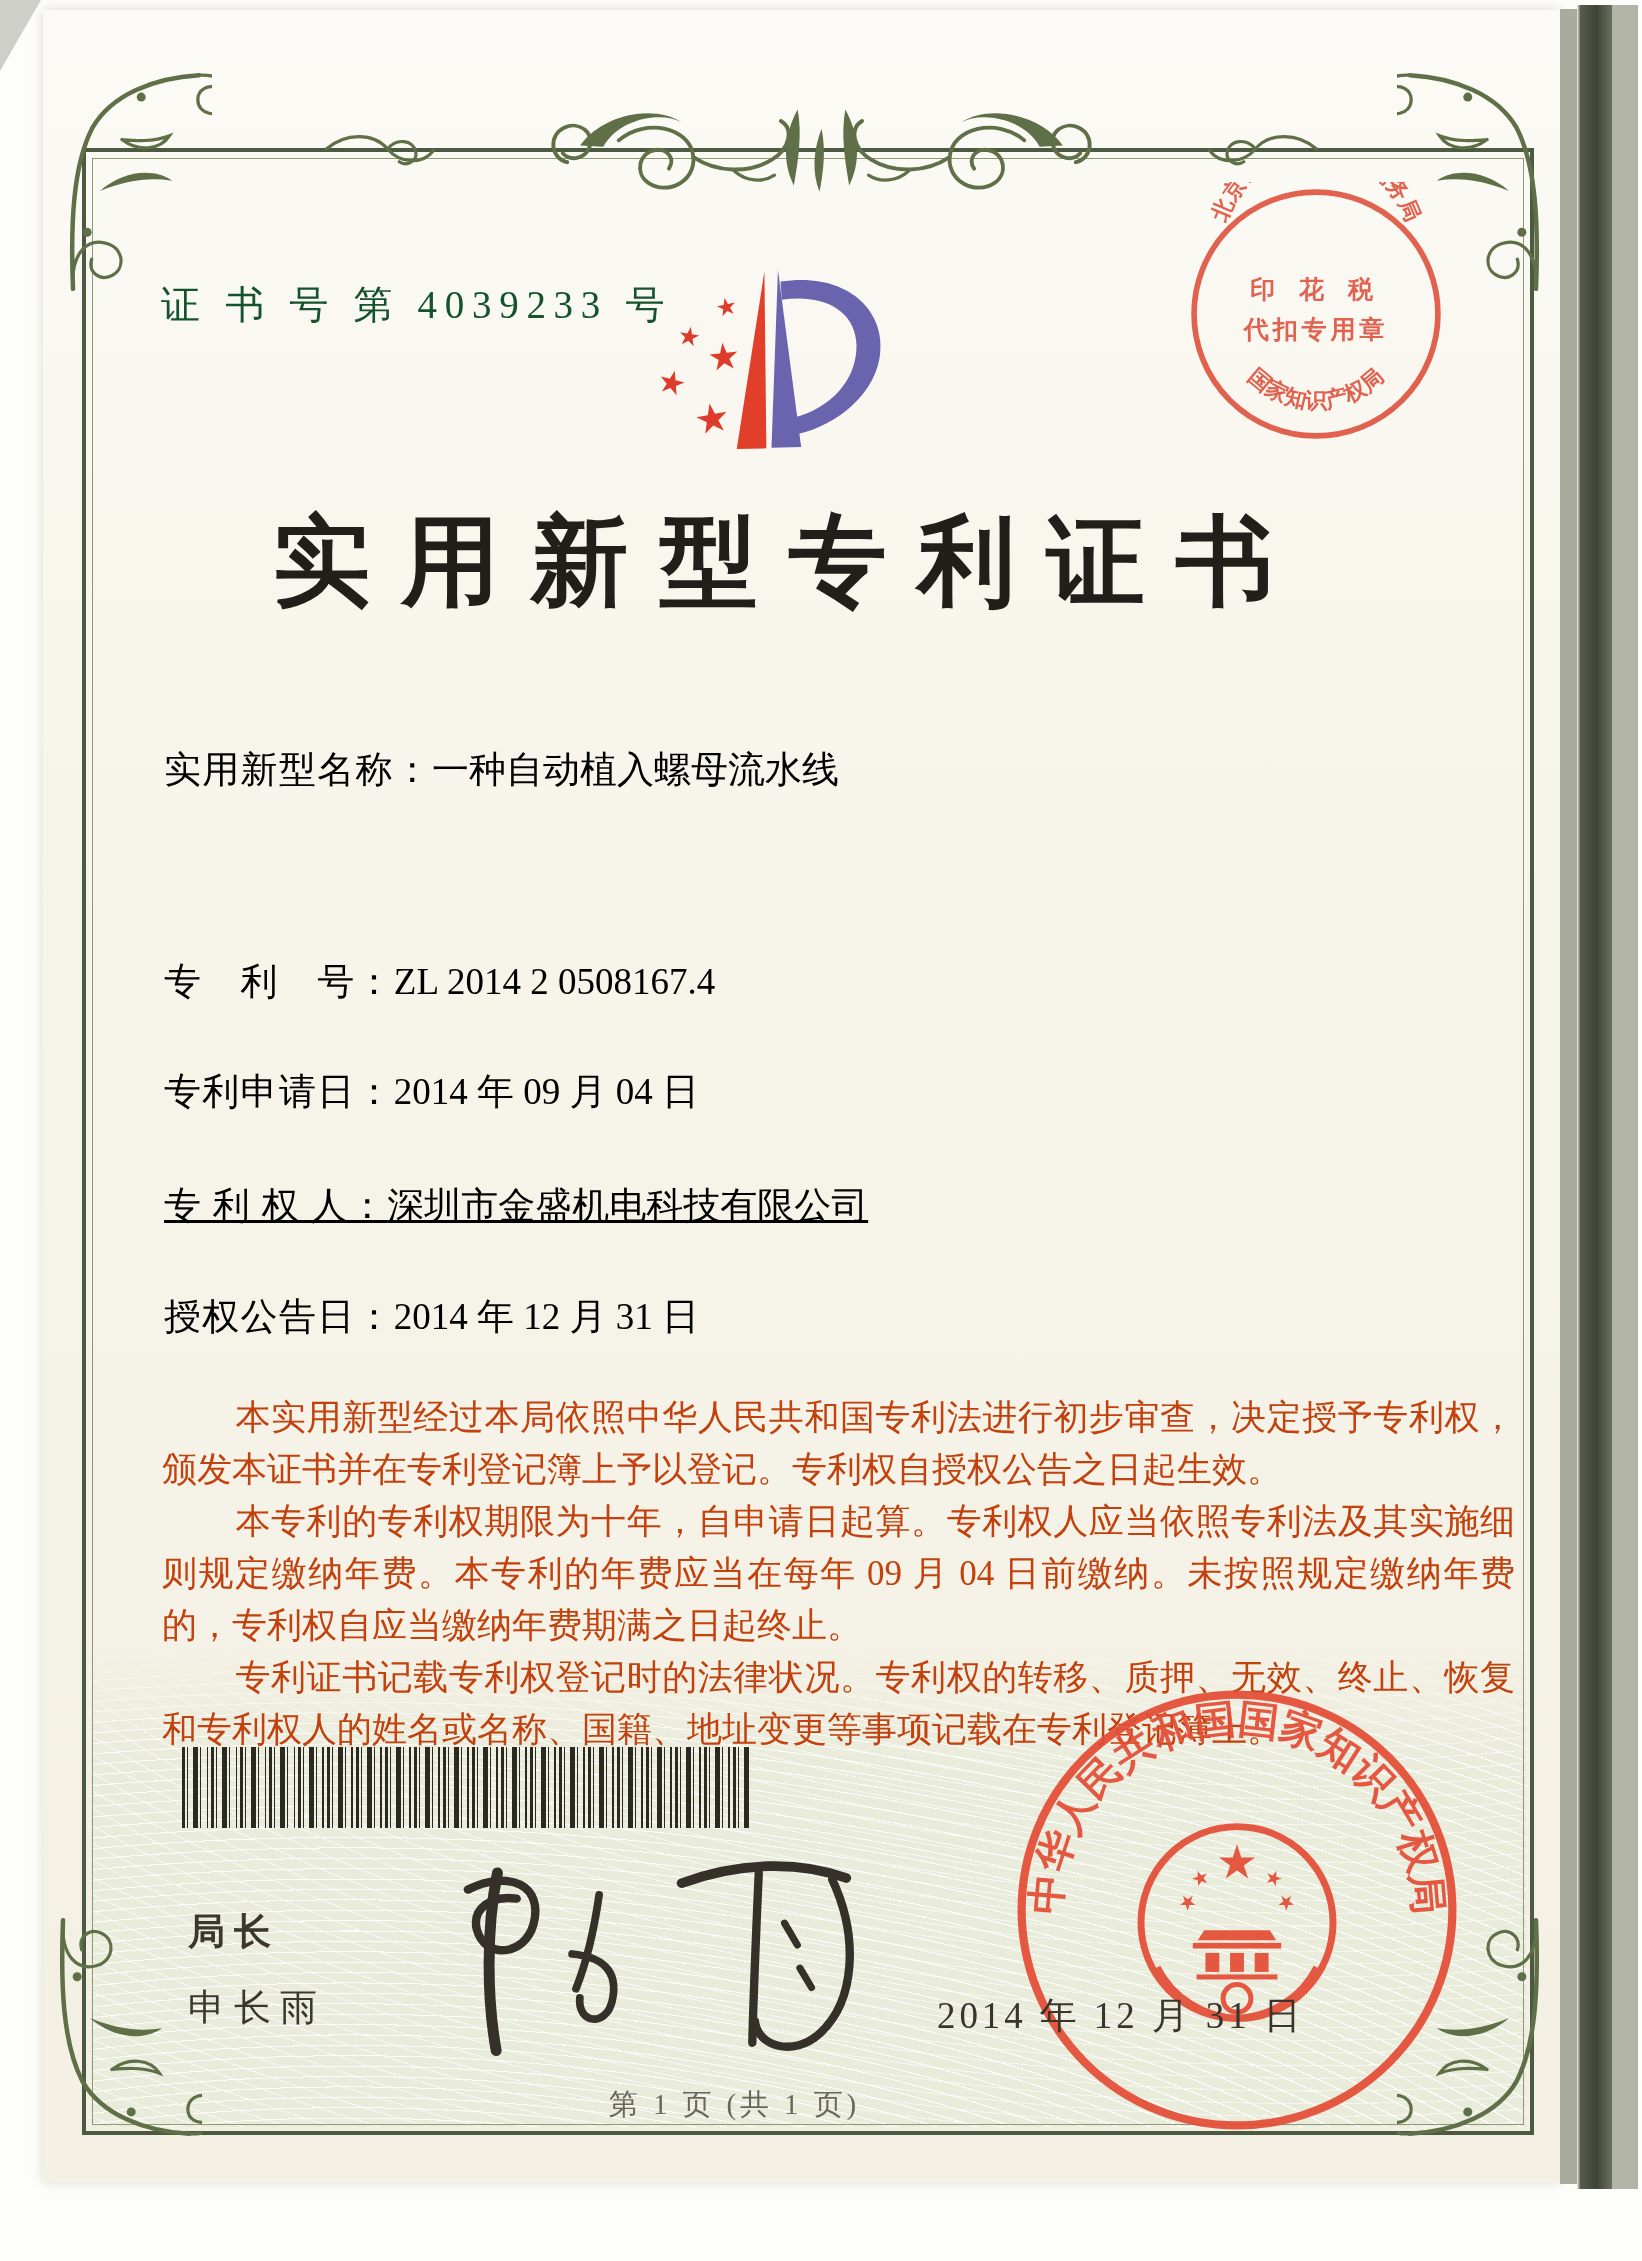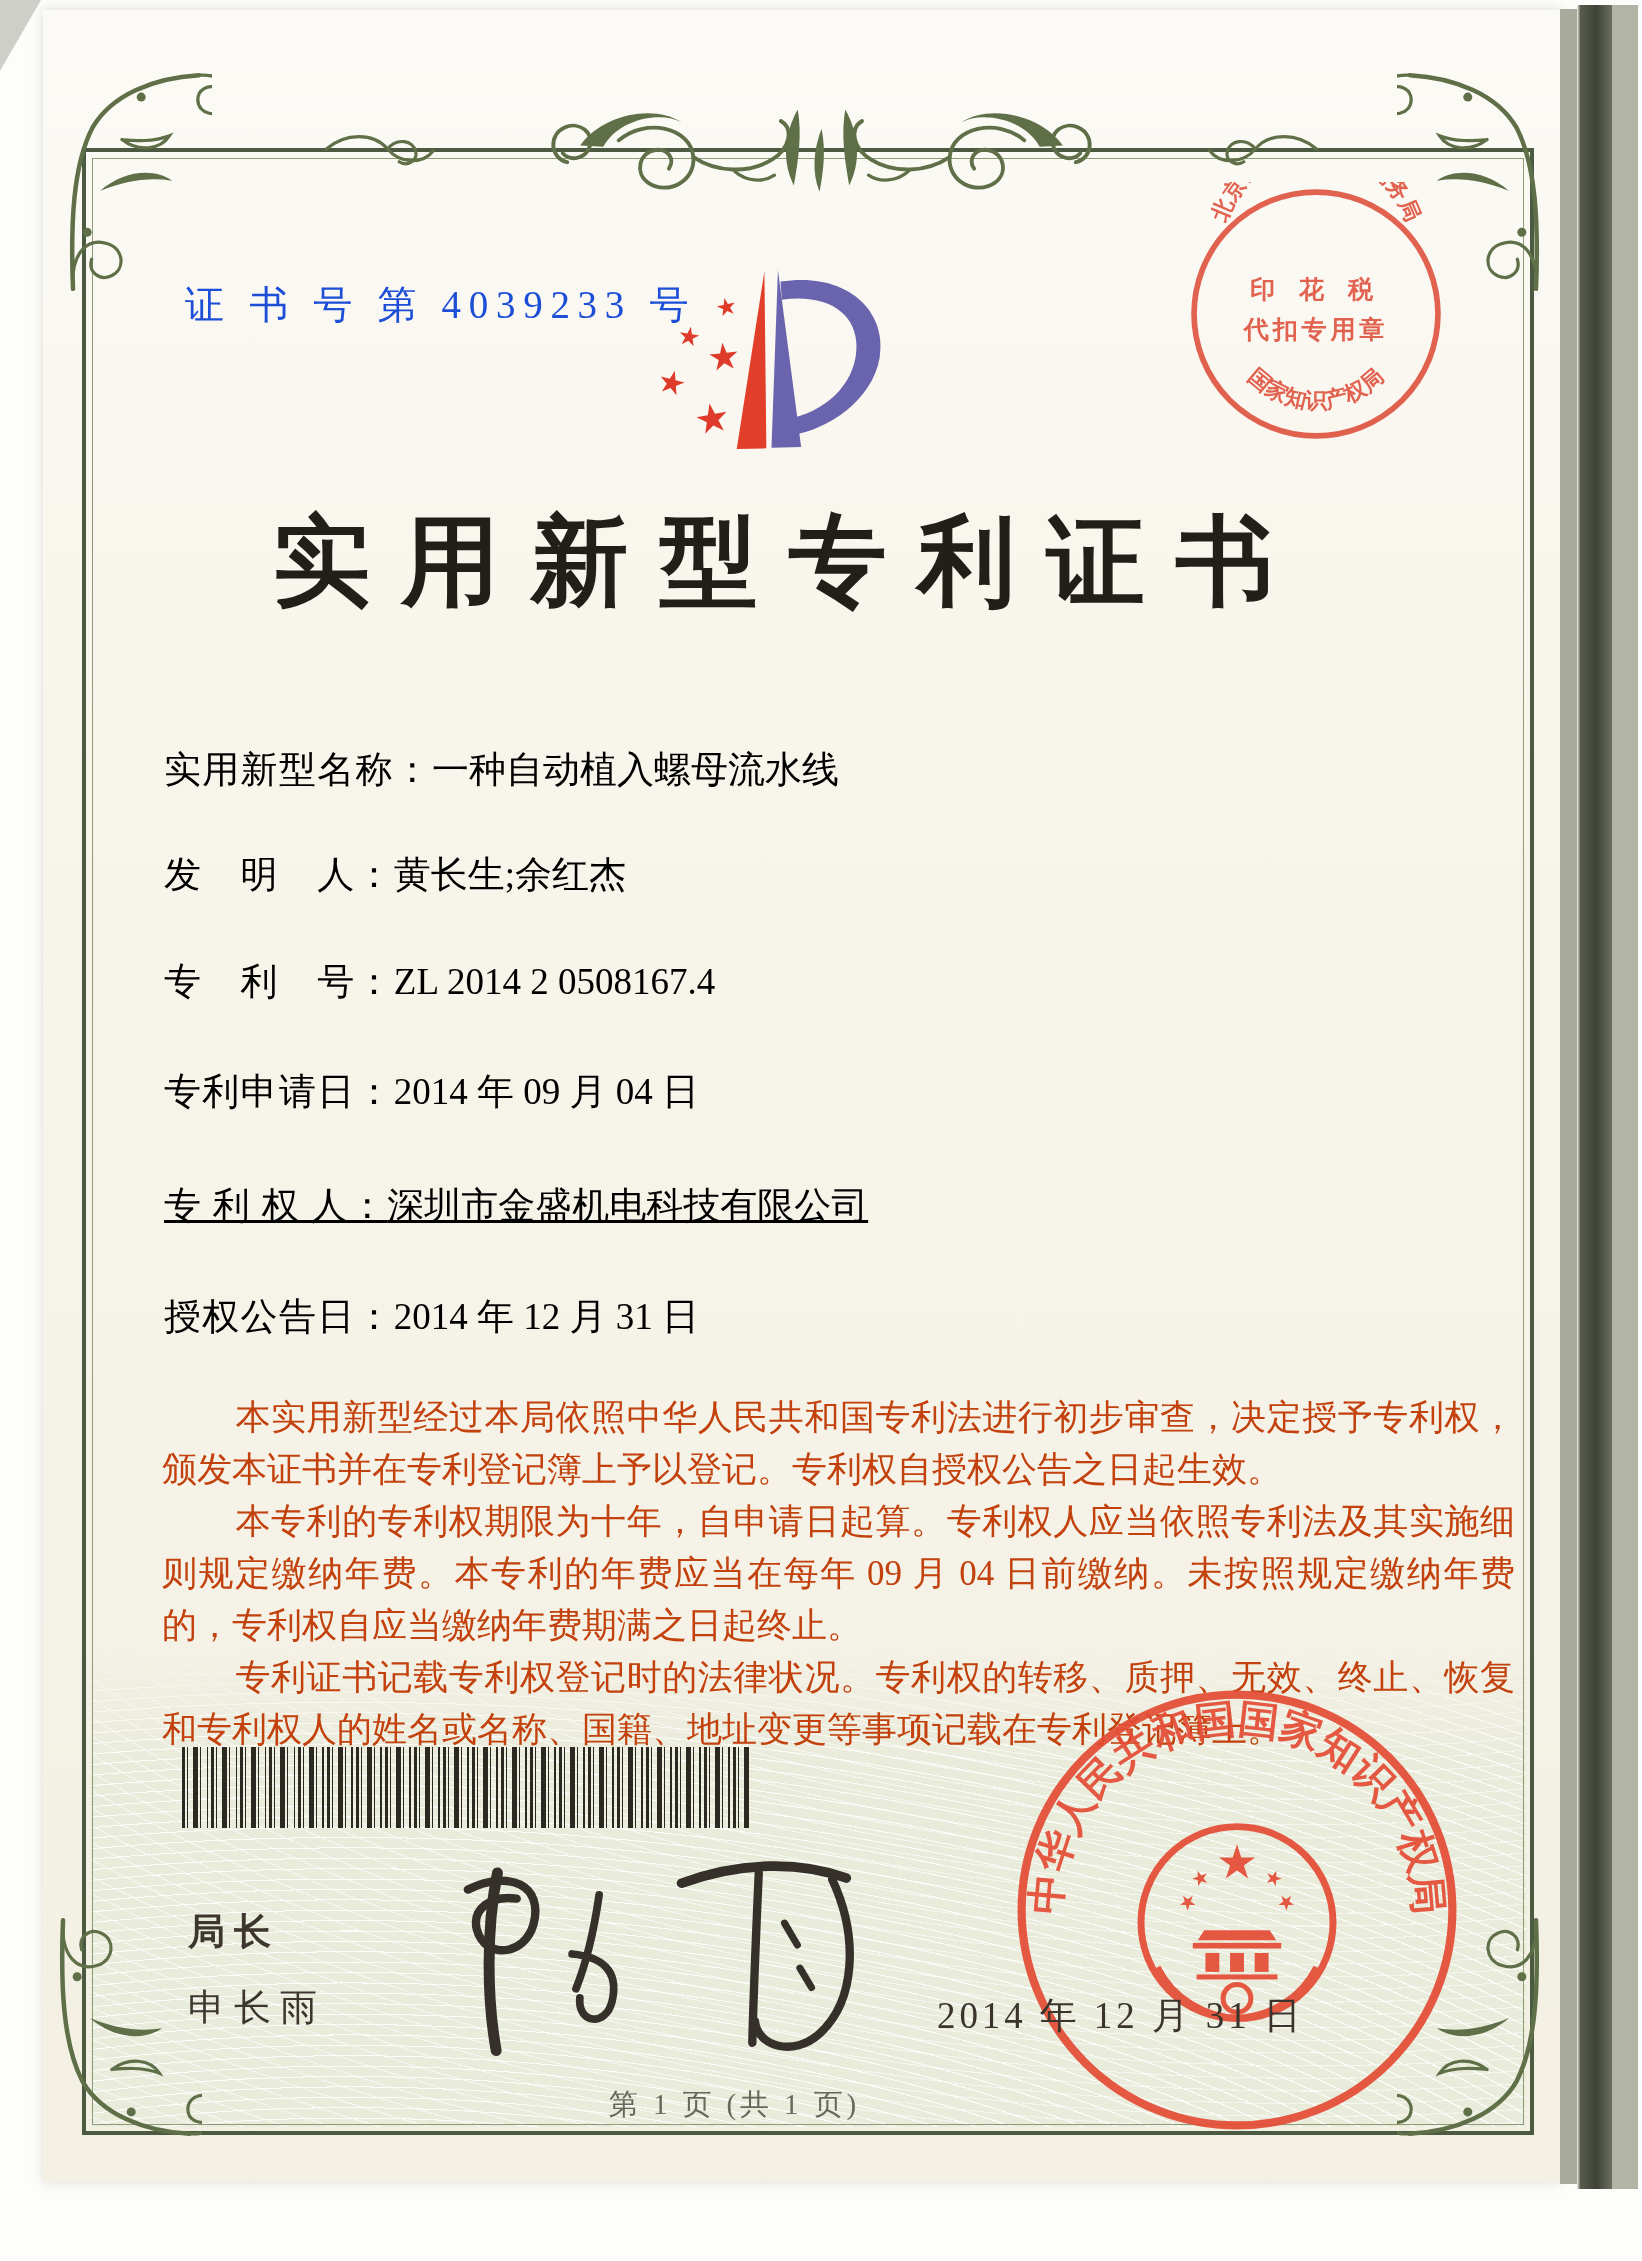--- a/index.html
+++ b/index.html
@@ -32,21 +32,21 @@
     -webkit-mask-image:linear-gradient(180deg,transparent 0,#000 110px);
             mask-image:linear-gradient(180deg,transparent 0,#000 110px);}
 
   
   .orn{z-index:6;}
   .orn svg{display:block;}
   .green-stroke{stroke:#5f7048;fill:none;stroke-linecap:round;}
   .green-fill{fill:#5f7048;stroke:none;}
 
   
-  #cert-no{left:161px;top:278px;font-size:39px;letter-spacing:7.7px;color:#1d4ed8;z-index:6;margin-left:24px;}
+  #cert-no{left:161px;top:278px;font-size:39px;letter-spacing:7.7px;color:#14532d;z-index:6;}
   #title{left:0;width:1546px;top:497px;text-align:center;font-size:98px;font-weight:bold;
          letter-spacing:31px;text-indent:31px;color:#221e19;z-index:6;}
   .row{left:164px;font-size:37px;color:#000000;z-index:6;white-space:nowrap;}
   .row .lbl{letter-spacing:1.3px;}
   #row0{top:745px;} #row1{top:850px;} #row2{top:957px;}
   #row3{top:1067px;} #row4{top:1181px;text-decoration:underline;} #row5{top:1292px;}
 
   #body-text{left:162px;top:1392px;width:1353px;z-index:6;color:#c2410c;
              font-size:35px;line-height:52px;text-align:justify;}
   #body-text p{margin:0;text-indent:2.1em;}
@@ -185,23 +185,20 @@
       </text>
       <text x="210" y="185" text-anchor="middle" font-size="40" fill="#e05a47" font-weight="bold" letter-spacing="14">印 花 税</text>
       <text x="210" y="248" text-anchor="middle" font-size="40" fill="#e05a47" font-weight="bold" letter-spacing="6">代扣专用章</text>
     </svg>
   </div>
 
   <div class="abs" id="title">实用新型专利证书</div>
 
   <div class="abs row" id="row0">
     <span class="lbl">实用新型名称：</span><span>一种自动植入螺母流水线</span>
-  </div>
-  <div class="abs row" id="row1">
-    <span class="lbl">发　明　人：</span><span>黄长生;余红杰</span>
   </div>
   <div class="abs row" id="row2">
     <span class="lbl">专　利　号：</span><span>ZL 2014 2 0508167.4</span>
   </div>
   <div class="abs row" id="row3">
     <span class="lbl">专利申请日：</span><span>2014 年 09 月 04 日</span>
   </div>
   <div class="abs row" id="row4">
     <span class="lbl">专 利 权 人：</span><span>深圳市金盛机电科技有限公司</span>
   </div>

